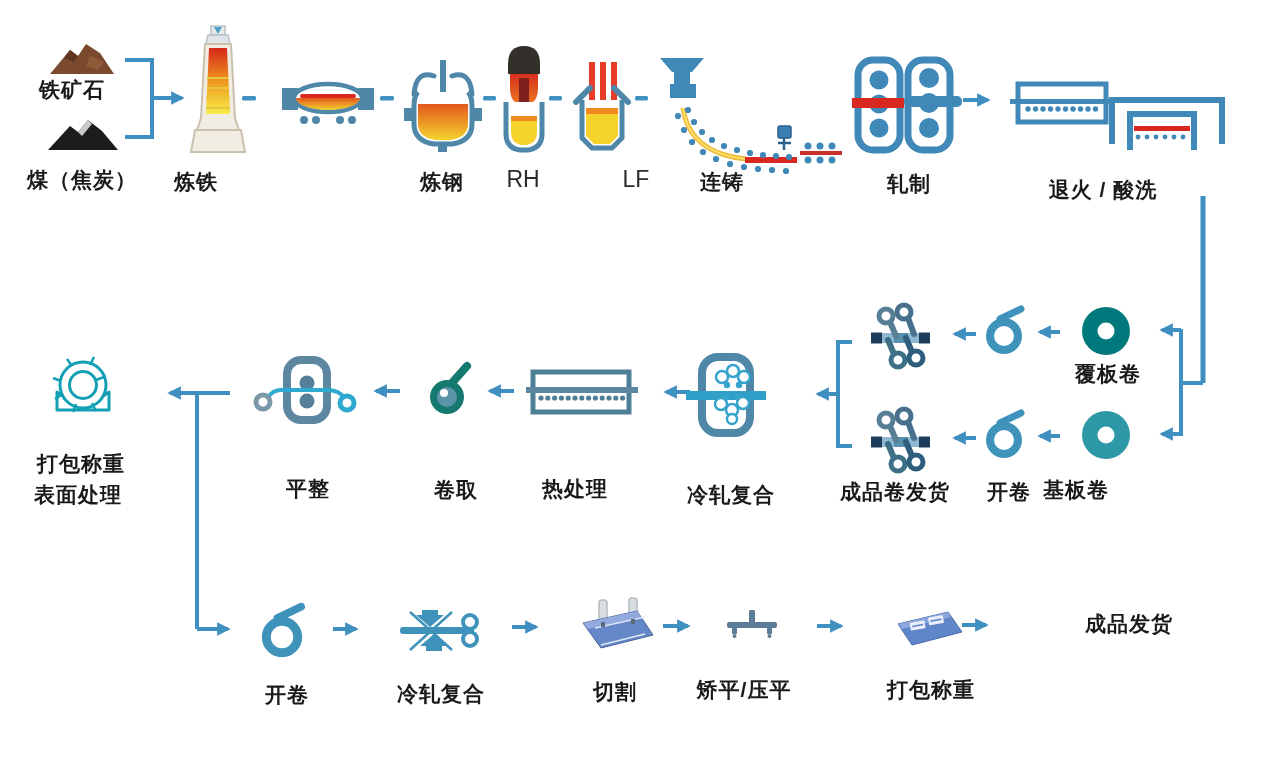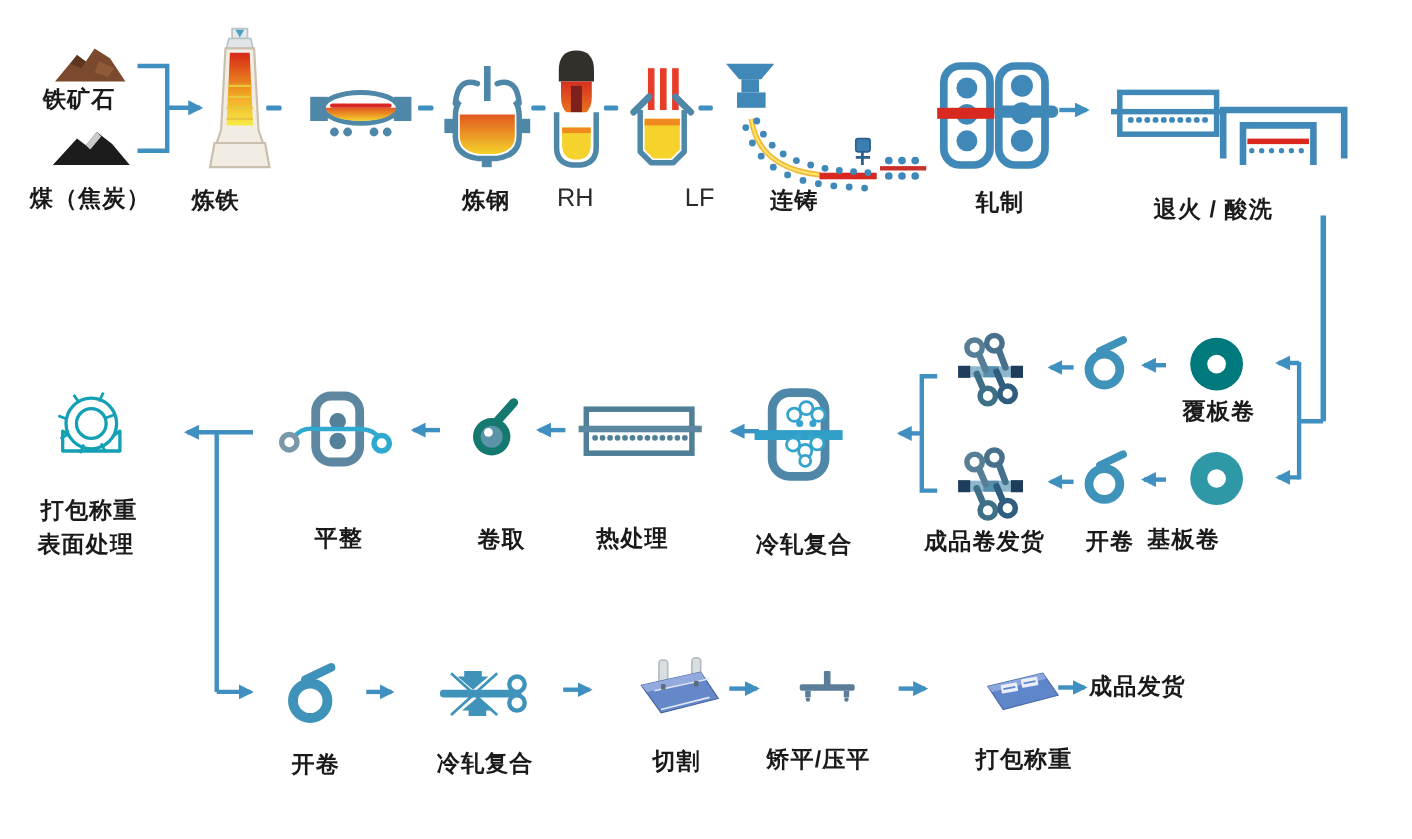--- a/index.html
+++ b/index.html
@@ -360,15 +360,15 @@
   <div class="lbl" style="left:456px;top:476px">卷取</div>
   <div class="lbl" style="left:308px;top:475px">平整</div>
   <div class="lbl" style="left:81px;top:450px">打包称重</div>
   <div class="lbl" style="left:78px;top:481px">表面处理</div>
 
   <div class="lbl" style="left:287px;top:681px">开卷</div>
   <div class="lbl" style="left:441px;top:680px">冷轧复合</div>
   <div class="lbl" style="left:615px;top:678px">切割</div>
   <div class="lbl" style="left:744px;top:676px">矫平/压平</div>
   <div class="lbl" style="left:931px;top:676px">打包称重</div>
-  <div class="lbl" style="left:1034px;top:610px">成品发货</div>
+  <div class="lbl" style="left:1129px;top:610px">成品发货</div>
 
 </div>
 
 </body></html>

